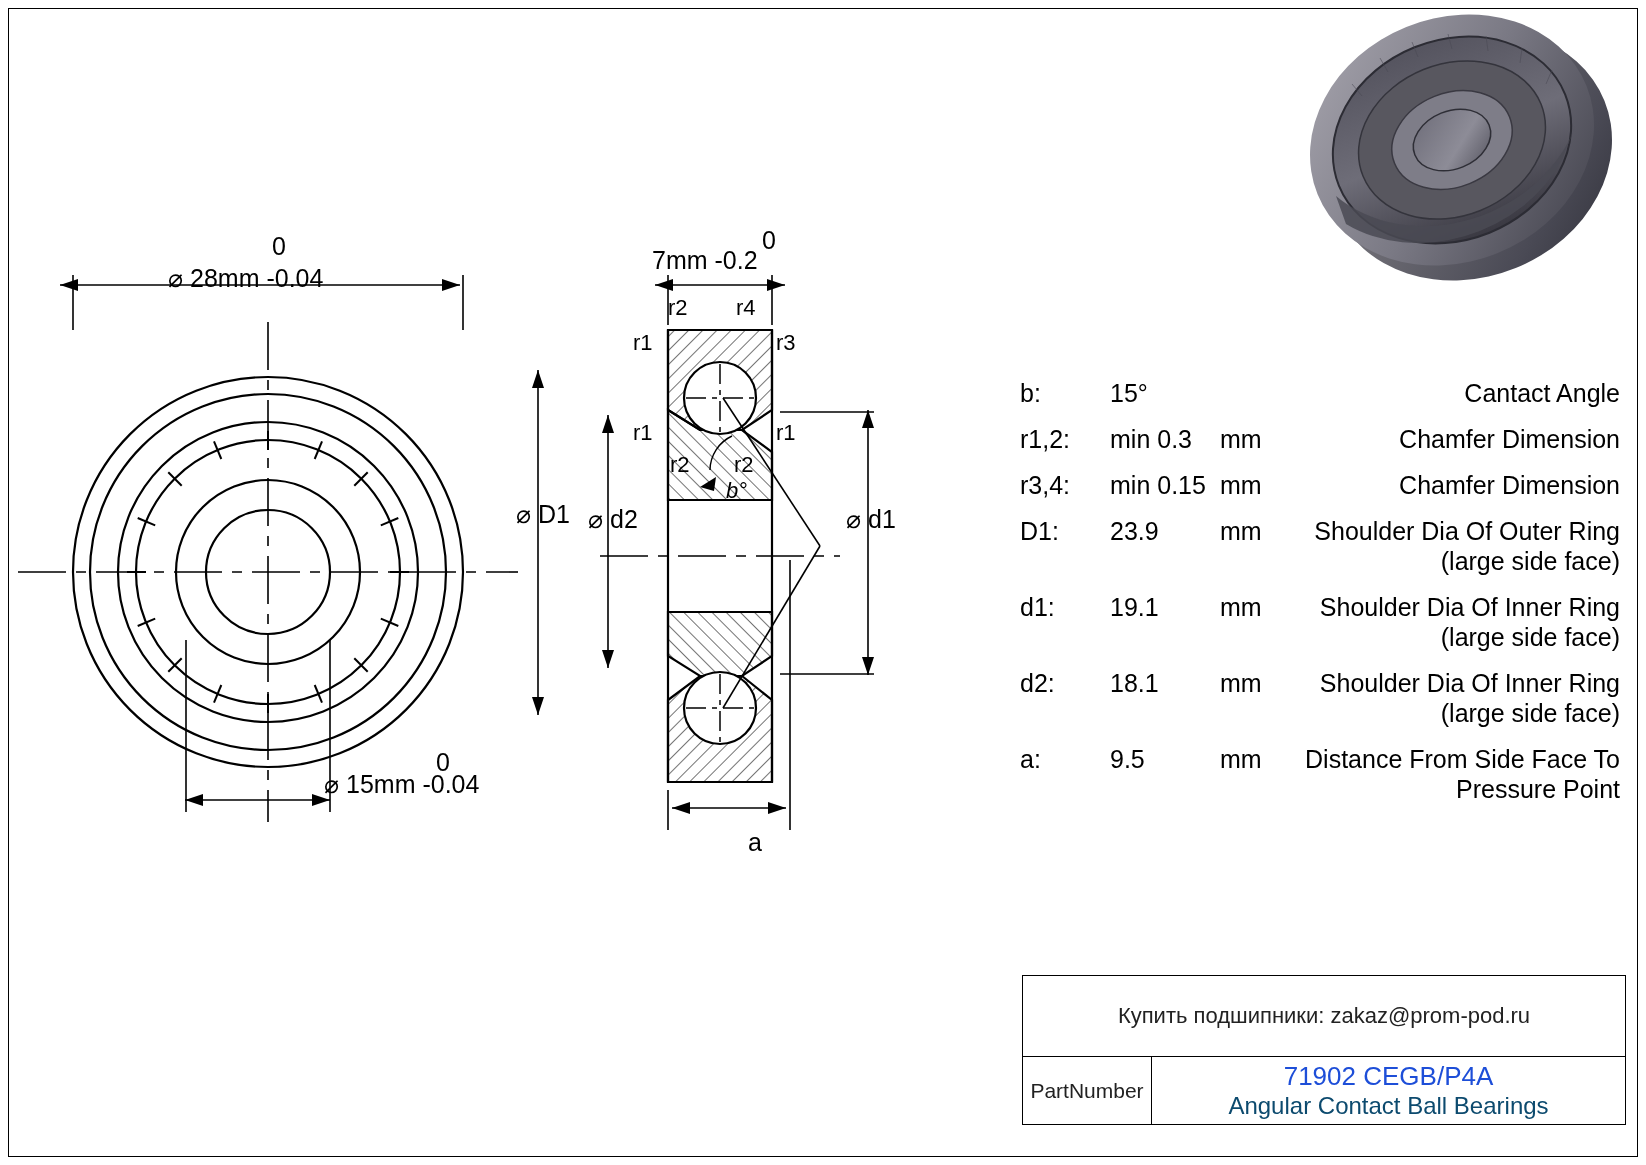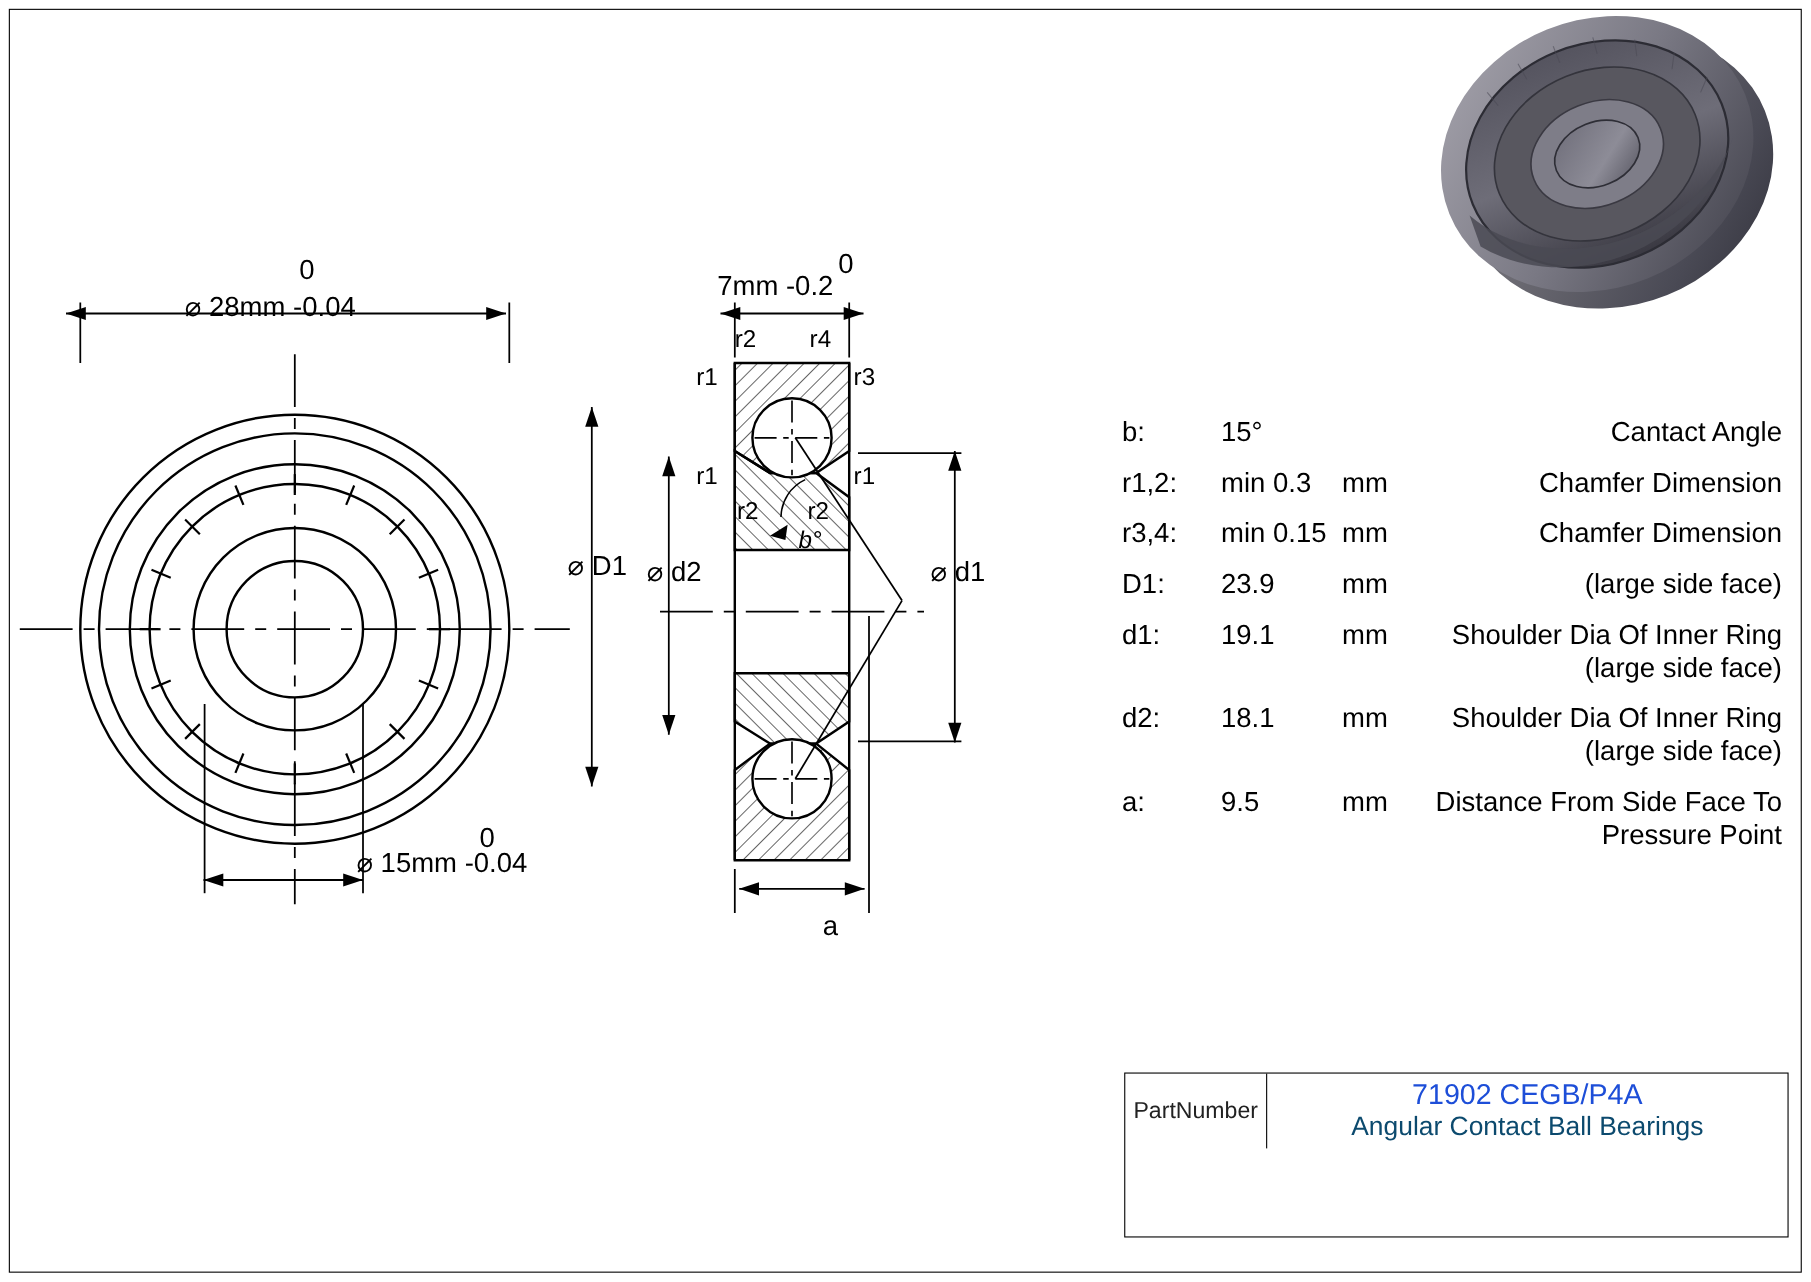--- a/index.html
+++ b/index.html
@@ -268,20 +268,21 @@
     <span class="spec-sym">r3,4:</span>
     <span class="spec-val">min 0.15</span>
     <span class="spec-unit">mm</span>
     <span class="spec-desc">Chamfer Dimension</span>
   </div>
   <div class="spec-row">
     <span class="spec-sym">D1:</span>
     <span class="spec-val">23.9</span>
     <span class="spec-unit">mm</span>
     <span class="spec-desc">
+      <span>Shoulder Dia Of Outer Ring</span>
       <span class="sub">(large side face)</span>
     </span>
   </div>
   <div class="spec-row">
     <span class="spec-sym">d1:</span>
     <span class="spec-val">19.1</span>
     <span class="spec-unit">mm</span>
     <span class="spec-desc">
       <span>Shoulder Dia Of Inner Ring</span>
       <span class="sub">(large side face)</span>
@@ -301,20 +302,21 @@
     <span class="spec-val">9.5</span>
     <span class="spec-unit">mm</span>
     <span class="spec-desc">
       <span>Distance From Side Face To</span>
       <span class="sub">Pressure Point</span>
     </span>
   </div>
 </div>
 
 <div class="titleblock">
+  <div class="tb-top">Купить подшипники: zakaz@prom-pod.ru</div>
   <div class="tb-bottom">
     <div class="tb-left">
       <span>Part</span>
       <span>Number</span>
     </div>
     <div class="tb-right">
       <span class="tb-part">71902 CEGB/P4A</span>
       <span class="tb-type">Angular Contact Ball Bearings</span>
     </div>
   </div>

